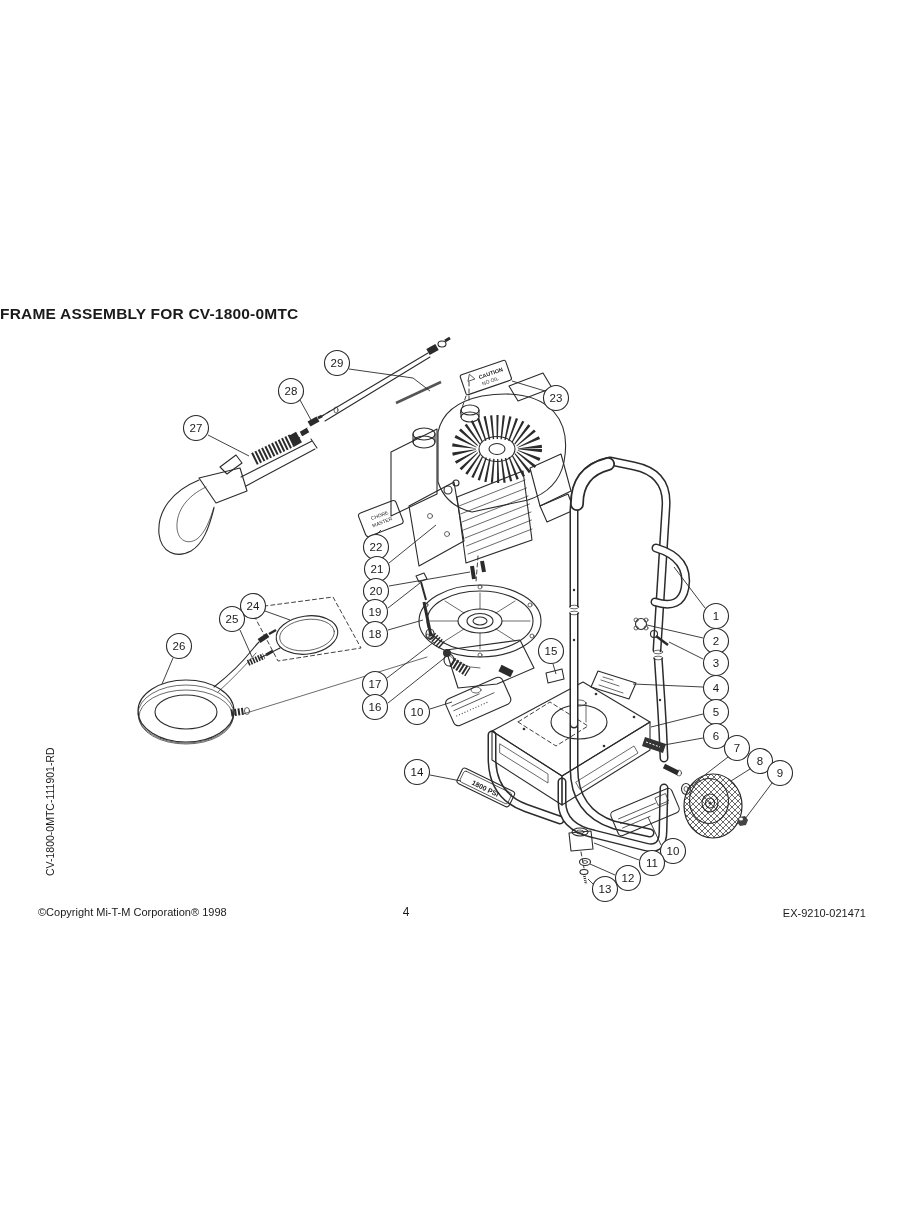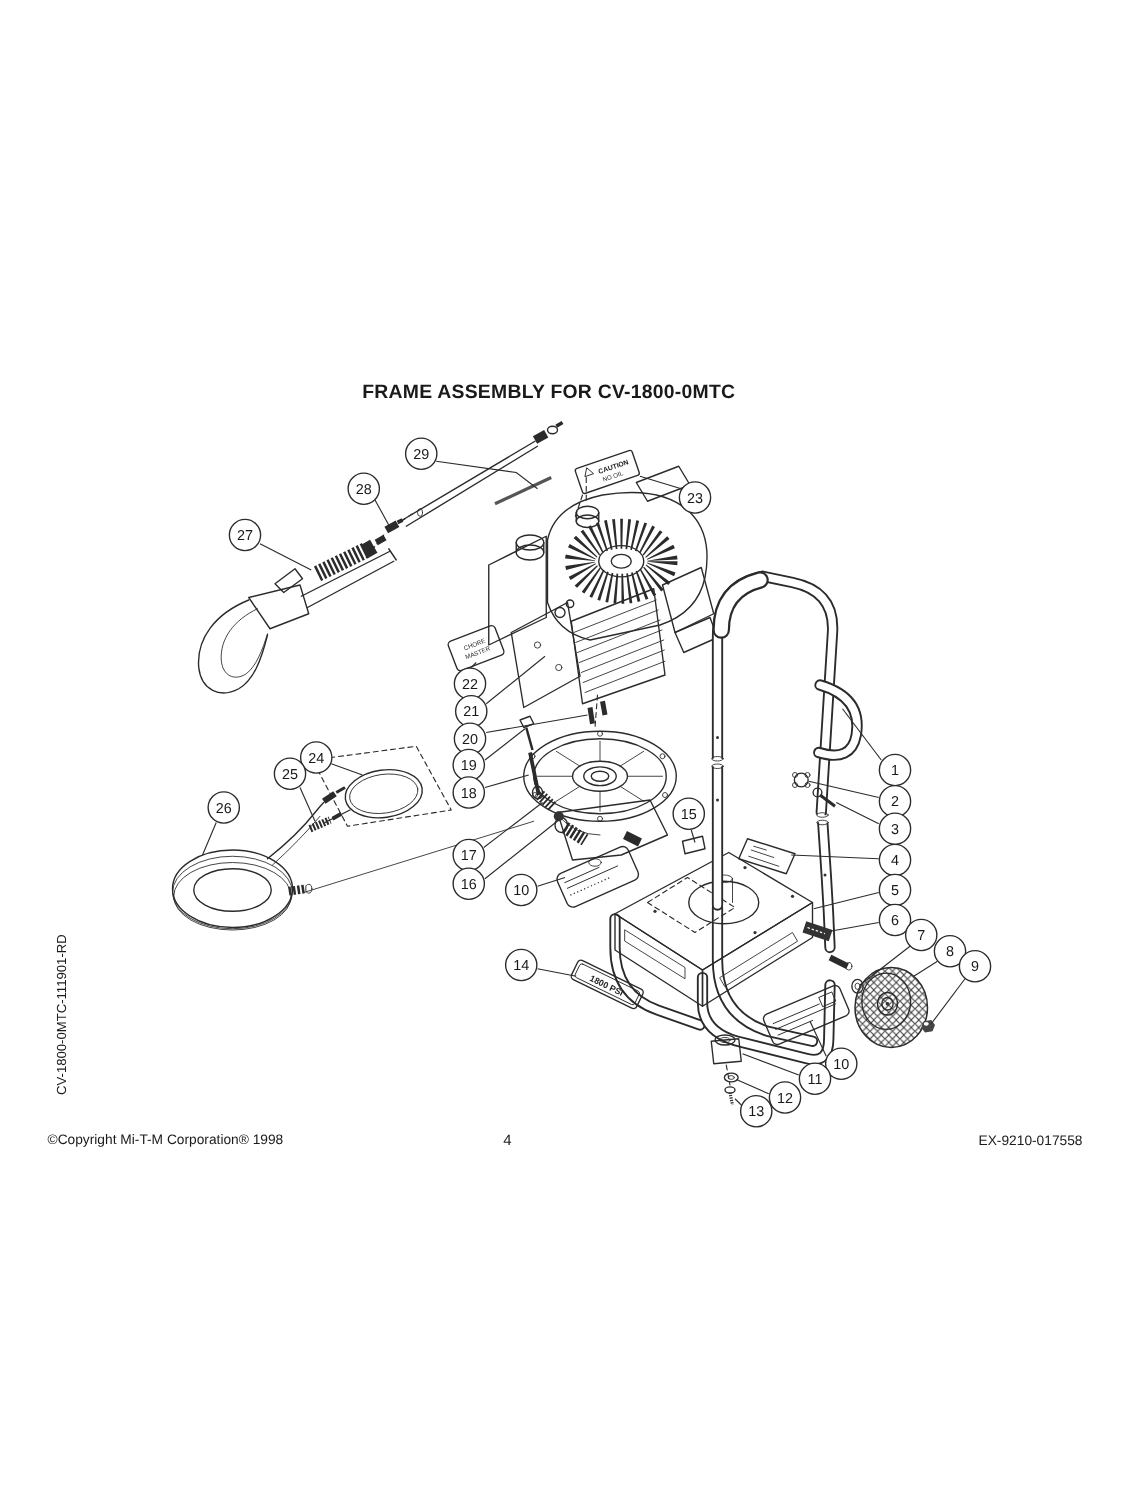--- a/index.html
+++ b/index.html
@@ -1,18 +1,18 @@
 <!DOCTYPE html>
 <html><head>
 <meta charset="utf-8">
 <style>
   html,body{margin:0;padding:0}
   body{width:906px;height:1208px;background:#fff;position:relative;overflow:hidden;
        font-family:"Liberation Sans",sans-serif;color:#1a1a1a}
-  .title{position:absolute;top:305px;left:0;width:878px;text-align:center;
+  .title{position:absolute;top:305px;left:0;width:878px;text-align:left;
          font-size:15.5px;font-weight:bold;letter-spacing:.2px}
   .side-code{position:absolute;top:804px;left:-12px;width:128px;height:16px;
              transform:rotate(-90deg);font-size:10.5px;text-align:center;white-space:nowrap}
   .footer-copy{position:absolute;top:906px;left:38px;font-size:11px}
   .footer-page{position:absolute;top:905px;left:386px;width:40px;text-align:center;font-size:12px}
   .footer-doc{position:absolute;top:907px;right:40px;font-size:11px}
   svg.diagram{position:absolute;left:0;top:0}
   .ln{fill:none;stroke:#2b2b2b;stroke-width:1.1;stroke-linejoin:round;stroke-linecap:round}
   .thin{stroke-width:.7}
   .dash{stroke-dasharray:4 3;stroke-width:.9}
@@ -23,21 +23,21 @@
   .leader{fill:none;stroke:#2b2b2b;stroke-width:.9}
   text.micro{font-family:"Liberation Sans",sans-serif;text-anchor:middle;fill:#222}
 </style>
 </head>
 <body>
 
 <div class="title">FRAME ASSEMBLY FOR CV-1800-0MTC</div>
 <div class="side-code">CV-1800-0MTC-111901-RD</div>
 <div class="footer-copy">©Copyright Mi-T-M Corporation® 1998</div>
 <div class="footer-page">4</div>
-<div class="footer-doc">EX-9210-017558</div>
+<div class="footer-doc">EX-9210-021471</div>
 
 <svg id="diagram-svg" class="diagram" width="906" height="1208" viewBox="0 0 906 1208">
   <defs>
     <pattern id="ph" width="4" height="4" patternUnits="userSpaceOnUse">
       <path d="M0,4 L4,0" stroke="#333" stroke-width="1"></path>
     </pattern>
     <pattern id="pd" width="6" height="6" patternUnits="userSpaceOnUse">
       <path d="M0,3 L3,0 L6,3 L3,6 Z" fill="none" stroke="#444" stroke-width="0.8"></path>
     </pattern>
   </defs>

